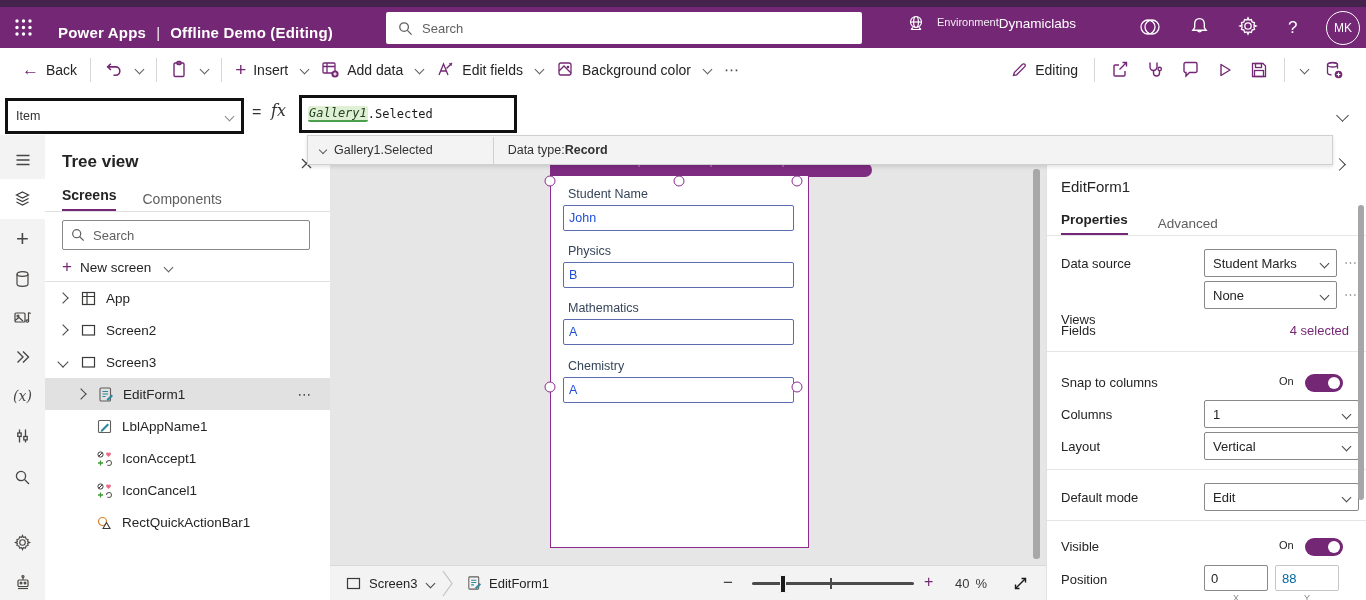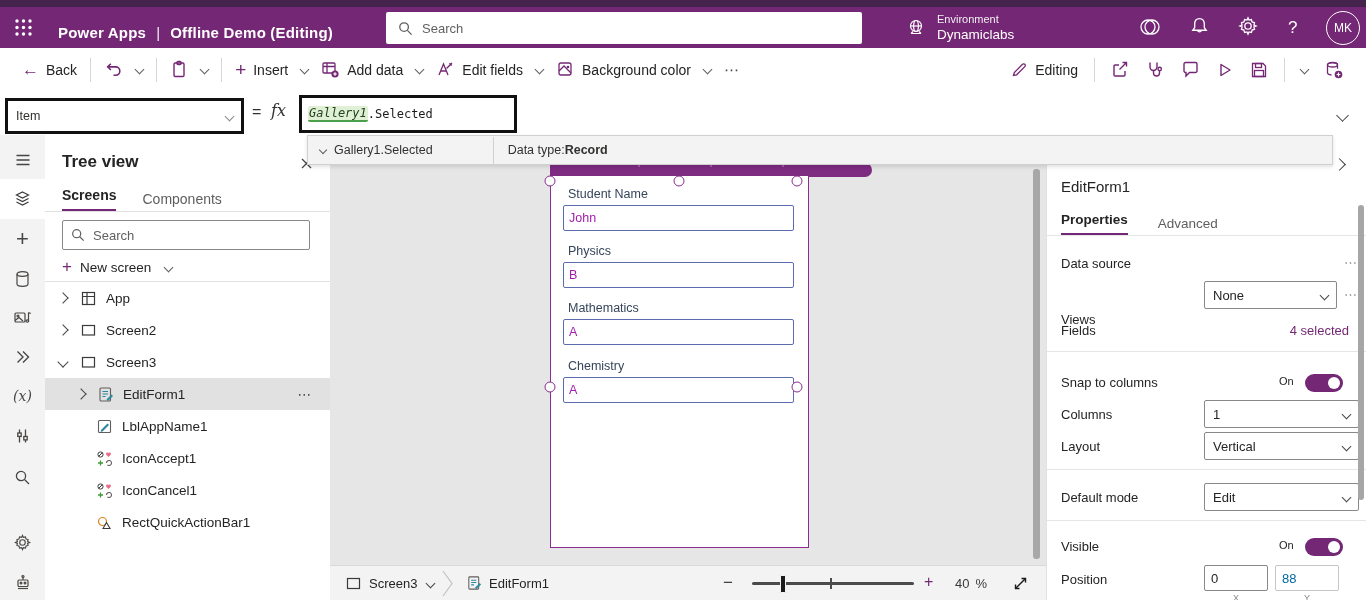--- a/index.html
+++ b/index.html
@@ -37,21 +37,21 @@
   .tab.on{color:#242424;font-weight:700;border-bottom:2.5px solid #742774;padding-bottom:6px;}
   .tsearch{border:1px solid #8a8886;border-radius:2px;height:28px;display:flex;align-items:center;padding:0 8px;color:#616161;font-size:13px;background:#fff;}
   .titem{position:absolute;left:0;width:285px;height:32px;display:flex;align-items:center;font-size:13.5px;color:#242424;cursor:pointer;}
   .titem .chevt{color:#484644;width:7px;height:7px;border-right:1.3px solid currentColor;border-bottom:1.3px solid currentColor;display:inline-block;}
   .sel{background:#e1e1e1;}
   
   .canvas{left:330px;top:135px;width:716px;height:430px;background:#e6e6e6;}
   .page{position:absolute;left:220px;top:41px;width:257px;height:371px;background:#fff;border-left:1.5px solid #8a2d8f;border-right:1.5px solid #8a2d8f;border-bottom:1.5px solid #8a2d8f;}
   .handle{position:absolute;width:9px;height:9px;border:1.5px solid #8a2d8f;background:#fff;border-radius:50%;transform:translate(-50%,-50%);z-index:5;}
   .flabel{position:absolute;left:17px;font-size:12.5px;color:#36455a;}
-  .finput{position:absolute;left:12px;width:219px;height:24px;border:1.4px solid #5b6dae;border-radius:2px;font-size:12.5px;color:#a21caf;padding:0 5px;font-family:"Liberation Sans",sans-serif;background:#fff;}
+  .finput{position:absolute;left:12px;width:219px;height:24px;border:1.4px solid #5b6dae;border-radius:2px;font-size:12.5px;color:#1d4ed8;padding:0 5px;font-family:"Liberation Sans",sans-serif;background:#fff;}
   
   .rpanel{left:1046px;top:135px;width:320px;height:465px;background:#fff;border-left:1px solid #e1e1e1;}
   .plabel{position:absolute;left:14px;font-size:13px;color:#242424;}
   .pselect{position:absolute;border:1px solid #8a8886;border-radius:2px;height:26px;display:flex;align-items:center;justify-content:space-between;padding:0 8px;font-size:13px;color:#242424;background:#fff;cursor:pointer;}
   .pselect .chev{color:#484644;}
   .dots{position:absolute;color:#8a8886;font-size:13px;letter-spacing:1px;cursor:pointer;}
   .hdiv{position:absolute;left:0;width:319px;height:1px;background:#e6e6e6;}
   .toggle{position:absolute;width:38px;height:18px;border-radius:10px;background:#742774;cursor:pointer;}
   .toggle .knob{position:absolute;right:3px;top:3px;width:12px;height:12px;border-radius:50%;background:#fff;}
   .onlbl{position:absolute;font-size:11px;color:#242424;}
@@ -101,21 +101,21 @@
     </div>
     <div class="abs flex" style="left:905px;top:6px;gap:10px;cursor:pointer;">
       <span>
           <svg width="22" height="22" viewBox="0 0 22 22" fill="none" stroke="#fff" stroke-width="1.2">
             <circle cx="11" cy="9" r="5.5"></circle>
             <ellipse cx="11" cy="9" rx="2.4" ry="5.5"></ellipse>
             <path d="M5.5 9 h11"></path>
             <path d="M6 16.5 h10 M8 14.5 l-2 2 M14 14.5 l2 2"></path>
           </svg>
         </span>
-      <span style="display:flex;flex-direction:column;line-height:1.25;">
+      <span style="display:flex;flex-direction:row;line-height:1.25;">
         <span style="font-size:11px;opacity:.92;">Environment</span>
         <span style="font-size:13.5px;">Dynamiclabs</span>
       </span>
     </div>
     <div class="abs" style="left:1138px;top:8px;cursor:pointer;">
       <svg width="24" height="24" viewBox="0 0 24 24" fill="none" stroke="#fff" stroke-width="1.3">
           <circle cx="10" cy="12" r="7"></circle>
           <circle cx="14" cy="12" r="7"></circle>
         </svg>
     </div>
@@ -502,20 +502,24 @@
       <span class="chev r" style="width:8px;height:8px;margin:0;"></span>
     </div>
     <div class="abs" style="left:14px;top:43px;font-size:15px;">EditForm1</div>
     <div class="abs flex" style="left:14px;top:77px;gap:30px;">
       <span class="tab on" style="font-size:13.5px;">Properties</span>
       <span class="tab" style="font-size:13.5px;">Advanced</span>
     </div>
     <div class="hdiv" style="top:100px;"></div>
 
     <div class="plabel" style="top:121px;">Data source</div>
+    <div class="pselect" style="left:157px;top:114px;width:115px;">
+      <span>Student Marks</span>
+        <span class="chev"></span>
+    </div>
     <div class="dots" style="left:297px;top:120px;">⋯</div>
 
     <div class="plabel" style="top:153px;margin-top:24px;">Views</div>
     <div class="pselect" style="left:157px;top:146px;width:115px;">
       <span>None</span>
         <span class="chev"></span>
     </div>
     <div class="dots" style="left:297px;top:152px;">⋯</div>
 
     <div class="plabel" style="top:188px;">Fields</div>

